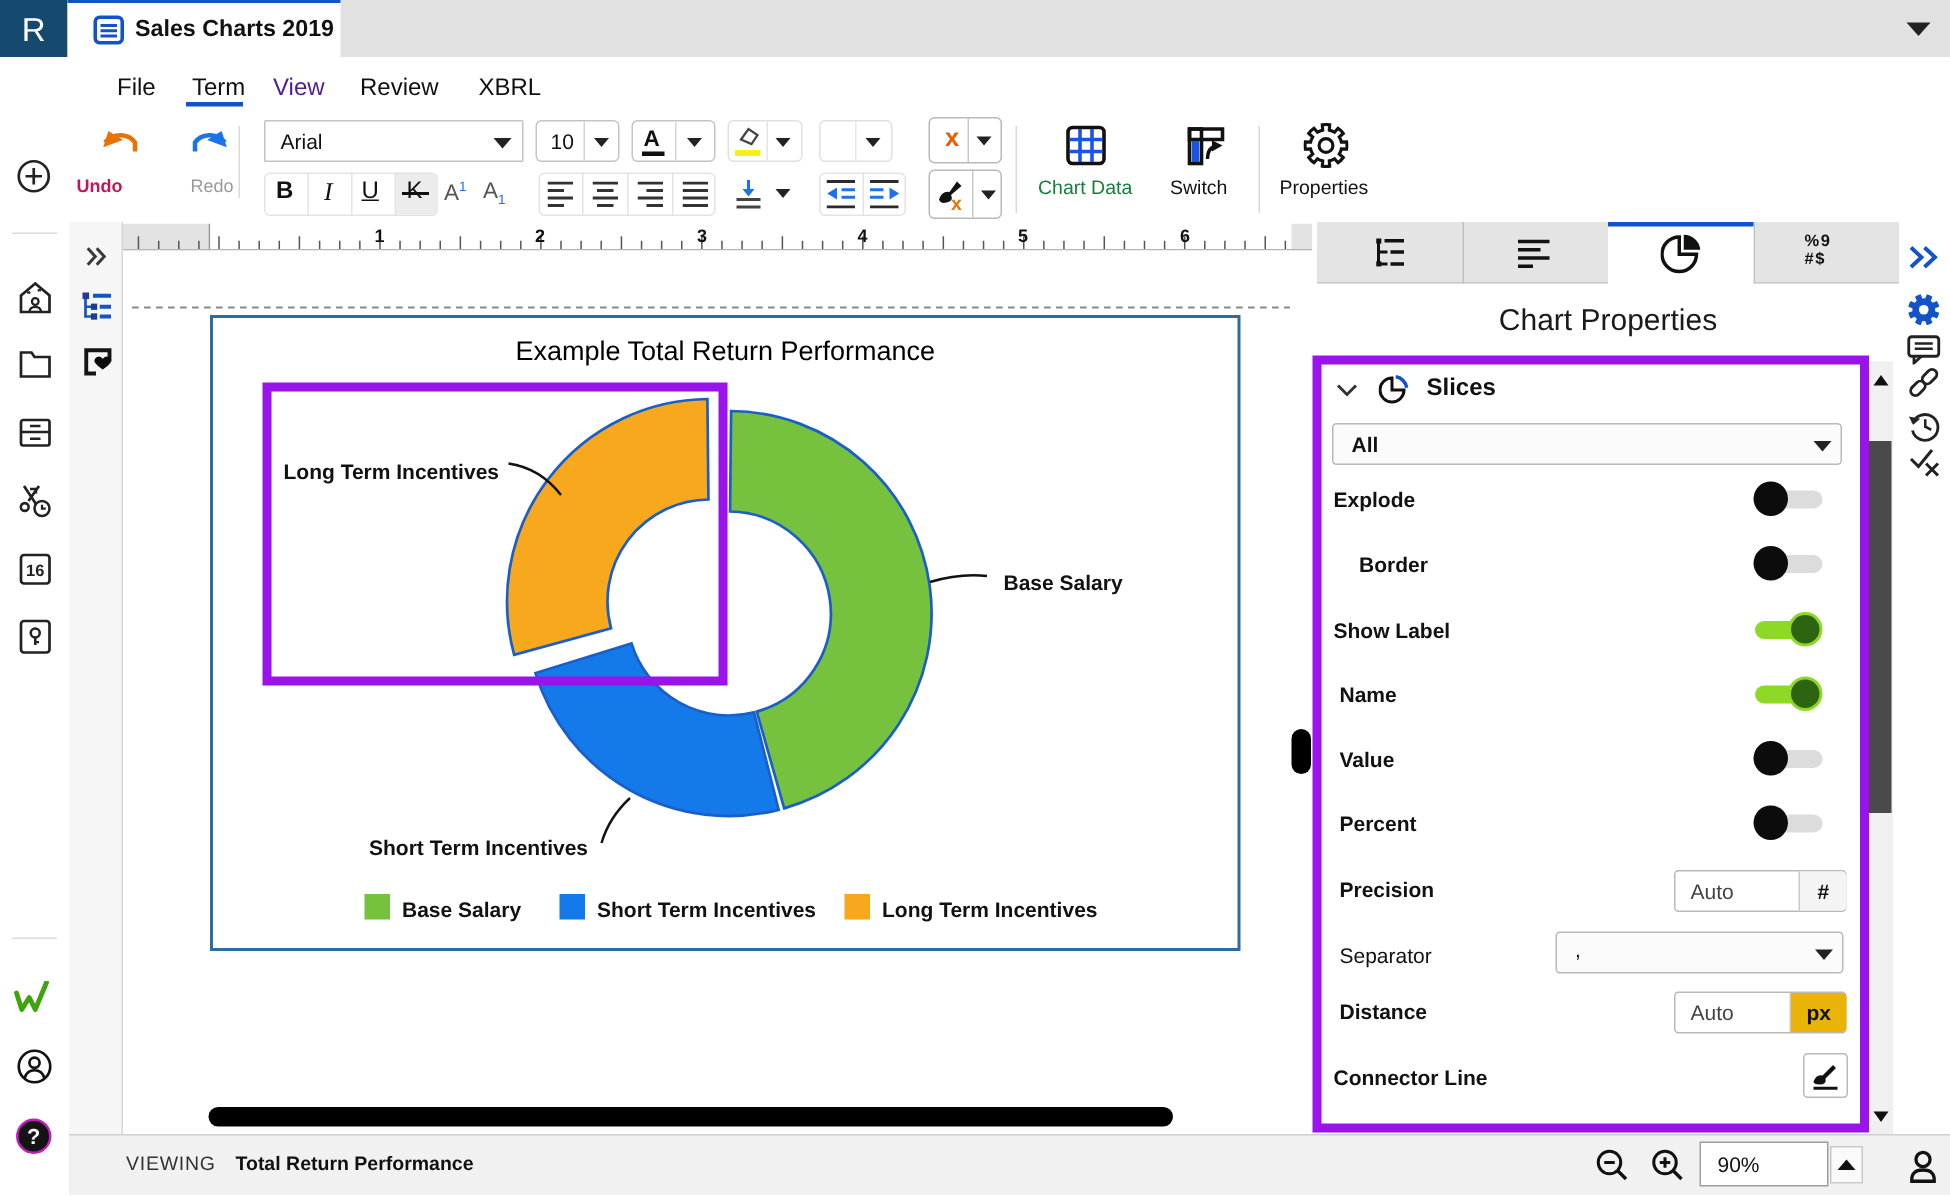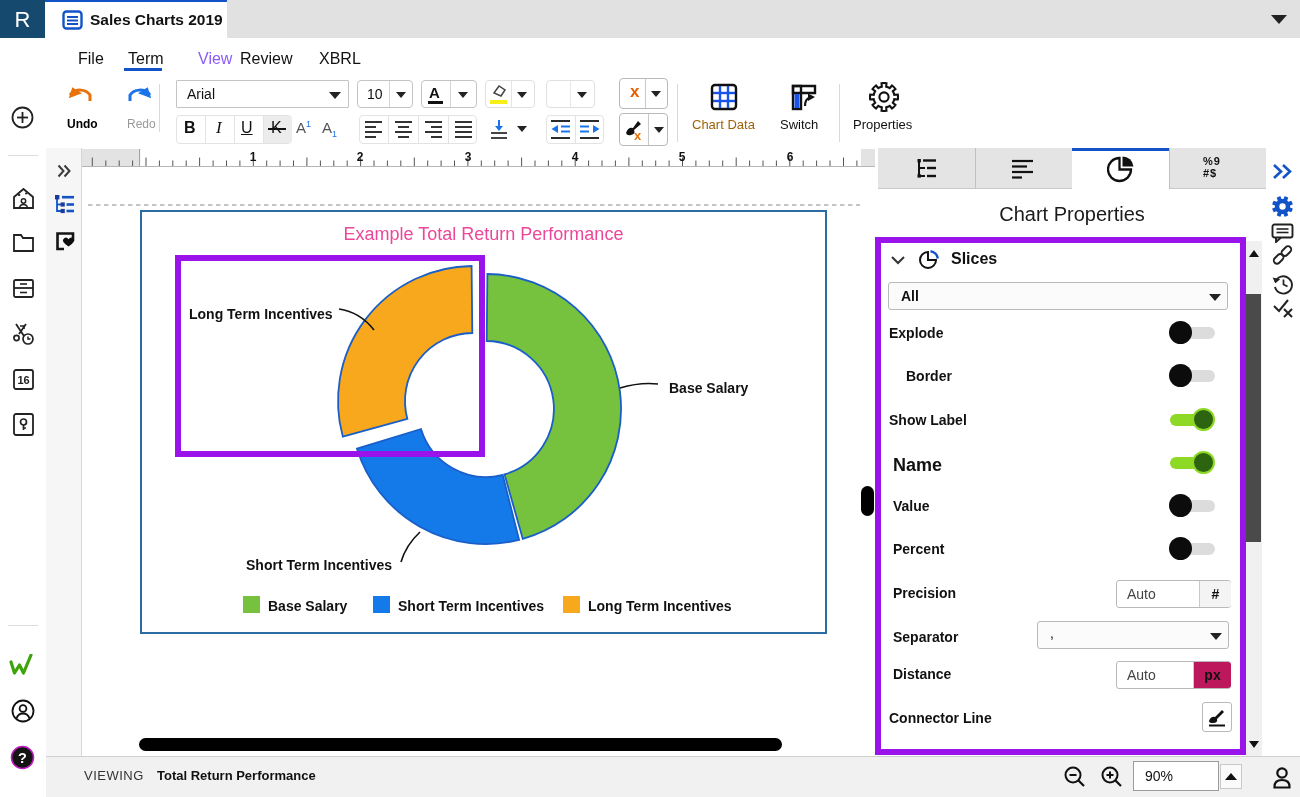--- a/index.html
+++ b/index.html
@@ -21,29 +21,29 @@
   <line x1="5" y1="10.5" x2="16" y2="10.5" stroke="#1254c8" stroke-width="2"></line>
   <line x1="5" y1="14" x2="16" y2="14" stroke="#1254c8" stroke-width="2"></line>
 </svg>
 <div class="abs" style="left:90px;top:11px;font-size:15.5px;font-weight:bold;color:#111;">Sales Charts 2019</div>
 <div class="abs" style="left:1271px;top:15px;width:0;height:0;border-left:8px solid transparent;border-right:8px solid transparent;border-top:9px solid #222;"></div>
 
 <div class="abs" style="left:0;top:38px;width:1300px;height:110px;background:#fff;"></div>
 <div class="abs" style="top:50px;left:78px;font-size:16px;color:#111;">File</div>
 <div class="abs" style="top:50px;left:128px;font-size:16px;color:#111;">Term</div>
 <div class="abs" style="left:124px;top:68px;width:38px;height:3px;background:#1254c8;"></div>
-<div class="abs" style="top:50px;left:182px;font-size:16px;color:#8b5cf6;margin-left:16px;">View</div>
+<div class="abs" style="top:50px;left:182px;font-size:16px;color:#4c1d95;">View</div>
 <div class="abs" style="top:50px;left:240px;font-size:16px;color:#111;">Review</div>
 <div class="abs" style="top:50px;left:319px;font-size:16px;color:#111;">XBRL</div>
 
 <svg class="abs" style="left:66px;top:86px" width="30" height="20" viewBox="0 0 30 20">
   <path d="M4,9 C10,2 20,3 24,9 L24,15" fill="none" stroke="#e8710a" stroke-width="3"></path>
   <path d="M1,10 L15,10 L8,1 Z" fill="#e8710a" transform="rotate(-20 8 6)"></path>
 </svg>
-<div class="abs" style="left:67px;top:117px;font-size:12px;font-weight:bold;color:#000000;">Undo</div>
+<div class="abs" style="left:51px;top:117px;font-size:12px;font-weight:bold;color:#be185d;">Undo</div>
 <svg class="abs" style="left:124px;top:86px" width="30" height="20" viewBox="0 0 30 20">
   <path d="M26,9 C20,2 10,3 6,9 L6,15" fill="none" stroke="#1a73e8" stroke-width="3"></path>
   <path d="M29,10 L15,10 L22,1 Z" fill="#1a73e8" transform="rotate(20 22 6)"></path>
 </svg>
 <div class="abs" style="left:127px;top:117px;font-size:12px;color:#9a9a9a;">Redo</div>
 <div class="abs" style="left:159px;top:84px;width:1px;height:48px;background:#d9d9d9;"></div>
 
 <div class="abs" style="left:176px;top:80px;width:173px;height:28px;border:1px solid #c4c4c4;border-radius:1px;background:#fff;">
   <div class="abs" style="left:10px;top:5px;font-size:14px;color:#111;">Arial</div>
   <div class="abs" style="left:152px;top:11px;width:0;height:0;border-left:6px solid transparent;border-right:6px solid transparent;border-top:7px solid #222;"></div>
@@ -176,21 +176,21 @@
 
 <div class="abs" style="left:677px;top:84px;width:1px;height:58px;background:#d9d9d9;"></div>
 
 <svg class="abs" style="left:710px;top:83px" width="28" height="28" viewBox="0 0 28 28">
   <rect x="2" y="2" width="24" height="24" rx="3" fill="none" stroke="#111" stroke-width="2.4"></rect>
   <line x1="10" y1="3" x2="10" y2="25" stroke="#1a53e8" stroke-width="2.4"></line>
   <line x1="18" y1="3" x2="18" y2="25" stroke="#1a53e8" stroke-width="2.4"></line>
   <line x1="3" y1="10" x2="25" y2="10" stroke="#1a53e8" stroke-width="2.4"></line>
   <line x1="3" y1="18" x2="25" y2="18" stroke="#1a53e8" stroke-width="2.4"></line>
 </svg>
-<div class="abs" style="left:692px;top:117px;font-size:13px;color:#a16207;">Chart Data</div>
+<div class="abs" style="left:692px;top:117px;font-size:13px;color:#15803d;">Chart Data</div>
 
 <svg class="abs" style="left:790px;top:83px" width="28" height="28" viewBox="0 0 28 28">
   <path d="M3,3 L25,3 L25,10 L3,10 Z" fill="none" stroke="#111" stroke-width="2.4"></path>
   <rect x="3" y="3" width="8" height="23" fill="none" stroke="#111" stroke-width="2.4"></rect>
   <rect x="4.5" y="11" width="5" height="14" fill="#1a53e8"></rect>
   <path d="M15,23 Q15,15 21,14.5" fill="none" stroke="#111" stroke-width="2.2"></path>
   <path d="M18,10.5 L25,14 L18,18 Z" fill="#111"></path>
 </svg>
 <div class="abs" style="left:780px;top:117px;font-size:13px;color:#111;">Switch</div>
 
@@ -360,21 +360,21 @@
         <text x="708" y="12">6</text>
       </g>
   <line x1="0" y1="17.5" x2="793" y2="17.5" stroke="#b5b5b5"></line>
 </svg>
 
 <svg class="abs" style="left:88px;top:204px" width="772" height="2" viewBox="0 0 772 2">
   <line x1="0" y1="1" x2="772" y2="1" stroke="#8a8a8a" stroke-width="1.2" stroke-dasharray="4.5,3.5"></line>
 </svg>
 
 <div class="abs" style="left:140px;top:210px;width:687px;height:424px;border:2px solid #2d6ba3;background:#fff;"></div>
-<div class="abs" style="left:140px;top:224px;width:687px;text-align:center;font-size:18px;color:#ec4899;">Example Total Return Performance</div>
+<div class="abs" style="left:140px;top:224px;width:687px;text-align:center;font-size:18px;color:#000000;">Example Total Return Performance</div>
 
 <svg class="abs" style="left:140px;top:210px" width="687" height="424" viewBox="0 0 687 424">
   <g transform="translate(-140,-210)">
     <path d="M487.4,274.0 A135,135 0 0 1 522.8,538.9 L504.5,474.4 A68,68 0 0 0 486.7,341.0 Z" fill="#76c13e" stroke="#1a5fc8" stroke-width="1.8"></path>
     <path d="M519.1,539.9 A135,135 0 0 1 357.0,448.7 L421.0,429.0 A68,68 0 0 0 502.7,474.9 Z" fill="#1479e9" stroke="#1a5fc8" stroke-width="1.8"></path>
     <path d="M342.8,436.6 A135,135 0 0 1 471.6,266.0 L472.3,333.0 A68,68 0 0 0 407.4,418.9 Z" fill="#f7a81d" stroke="#1a5fc8" stroke-width="1.8"></path>
     <path d="M339,309 Q360,312 374,330" fill="none" stroke="#111" stroke-width="1.6"></path>
     <path d="M620,388 Q640,382 658,384" fill="none" stroke="#111" stroke-width="1.6"></path>
     <path d="M420,532 Q406,545 401,562" fill="none" stroke="#111" stroke-width="1.6"></path>
   </g>
@@ -448,50 +448,50 @@
 <div class="abs" style="left:1169px;top:321px;width:23px;height:23px;border-radius:50%;background:#0c0c0c;"></div>
 
 <div class="abs" style="left:889px;top:368px;font-size:14px;font-weight:bold;color:#111;padding-left:17px;">Border</div>
 <div class="abs" style="left:1177px;top:370px;width:38px;height:12px;border-radius:6px;background:#dcdcdc;"></div>
 <div class="abs" style="left:1169px;top:364px;width:23px;height:23px;border-radius:50%;background:#0c0c0c;"></div>
 
 <div class="abs" style="left:889px;top:412px;font-size:14px;font-weight:bold;color:#111;">Show Label</div>
 <div class="abs" style="left:1170px;top:414px;width:38px;height:12px;border-radius:6px;background:#8ed826;"></div>
 <div class="abs" style="left:1192px;top:408px;width:23px;height:23px;border-radius:50%;background:#2d6410;border:2px solid #8ed826;"></div>
 
-<div class="abs" style="left:893px;top:455px;font-size:18px;font-weight:bold;color:#111;">Name</div>
+<div class="abs" style="left:893px;top:455px;font-size:14px;font-weight:bold;color:#111;">Name</div>
 <div class="abs" style="left:1170px;top:457px;width:38px;height:12px;border-radius:6px;background:#8ed826;"></div>
 <div class="abs" style="left:1192px;top:451px;width:23px;height:23px;border-radius:50%;background:#2d6410;border:2px solid #8ed826;"></div>
 
 <div class="abs" style="left:893px;top:498px;font-size:14px;font-weight:bold;color:#111;">Value</div>
 <div class="abs" style="left:1177px;top:500px;width:38px;height:12px;border-radius:6px;background:#dcdcdc;"></div>
 <div class="abs" style="left:1169px;top:494px;width:23px;height:23px;border-radius:50%;background:#0c0c0c;"></div>
 
 <div class="abs" style="left:893px;top:541px;font-size:14px;font-weight:bold;color:#111;">Percent</div>
 <div class="abs" style="left:1177px;top:543px;width:38px;height:12px;border-radius:6px;background:#dcdcdc;"></div>
 <div class="abs" style="left:1169px;top:537px;width:23px;height:23px;border-radius:50%;background:#0c0c0c;"></div>
 
 <div class="abs" style="left:893px;top:585px;font-size:14px;font-weight:bold;color:#111;">Precision</div>
 <div class="abs" style="left:1116px;top:580px;width:115px;height:28px;border:1px solid #b9b9b9;border-radius:3px;background:#fff;">
   <div class="abs" style="left:10px;top:5px;font-size:14px;color:#444;">Auto</div>
   <div class="abs" style="left:82px;top:0;width:1px;height:26px;background:#c9c9c9;"></div>
   <div class="abs" style="left:83px;top:0;width:31px;height:26px;background:#f4f4f4;text-align:center;font-size:14px;font-weight:bold;color:#111;line-height:26px;border-radius:0 3px 3px 0;">#</div>
 </div>
 
-<div class="abs" style="left:893px;top:629px;font-size:14px;font-weight:bold;color:#111;">Separator</div>
+<div class="abs" style="left:893px;top:629px;font-size:14px;font-weight:normal;color:#111;">Separator</div>
 <div class="abs" style="left:1037px;top:621px;width:192px;height:28px;border:1px solid #b9b9b9;border-radius:3px;background:#fbfbfb;">
   <div class="abs" style="left:12px;top:3px;font-size:14px;color:#111;">,</div>
   <div class="abs" style="left:172px;top:11px;width:0;height:0;border-left:6px solid transparent;border-right:6px solid transparent;border-top:7px solid #222;"></div>
 </div>
 
 <div class="abs" style="left:893px;top:666px;font-size:14px;font-weight:bold;color:#111;">Distance</div>
 <div class="abs" style="left:1116px;top:661px;width:115px;height:28px;border:1px solid #b9b9b9;border-radius:3px;background:#fff;">
   <div class="abs" style="left:10px;top:5px;font-size:14px;color:#444;">Auto</div>
   <div class="abs" style="left:76px;top:0;width:1px;height:26px;background:#c9c9c9;"></div>
-  <div class="abs" style="left:77px;top:0;width:37px;height:26px;background:#be185d;text-align:center;font-size:14px;font-weight:bold;color:#111;line-height:26px;border-radius:0 3px 3px 0;">px</div>
+  <div class="abs" style="left:77px;top:0;width:37px;height:26px;background:#eab308;text-align:center;font-size:14px;font-weight:bold;color:#111;line-height:26px;border-radius:0 3px 3px 0;">px</div>
 </div>
 
 <div class="abs" style="left:889px;top:710px;font-size:14px;font-weight:bold;color:#111;">Connector Line</div>
 <div class="abs" style="left:1202px;top:702px;width:30px;height:30px;border:1px solid #b9b9b9;border-radius:3px;background:#fff;">
   <svg class="abs" style="left:4px;top:4px" width="20" height="20" viewBox="0 0 20 20">
     <path d="M2,14 Q4,9 8,10 L15,3 L17,5 L10,12 Q11,16 6,16 Q2,16 2,14 Z" fill="#111"></path>
     <line x1="2" y1="18.5" x2="18" y2="18.5" stroke="#111" stroke-width="2"></line>
   </svg>
 </div>
 

